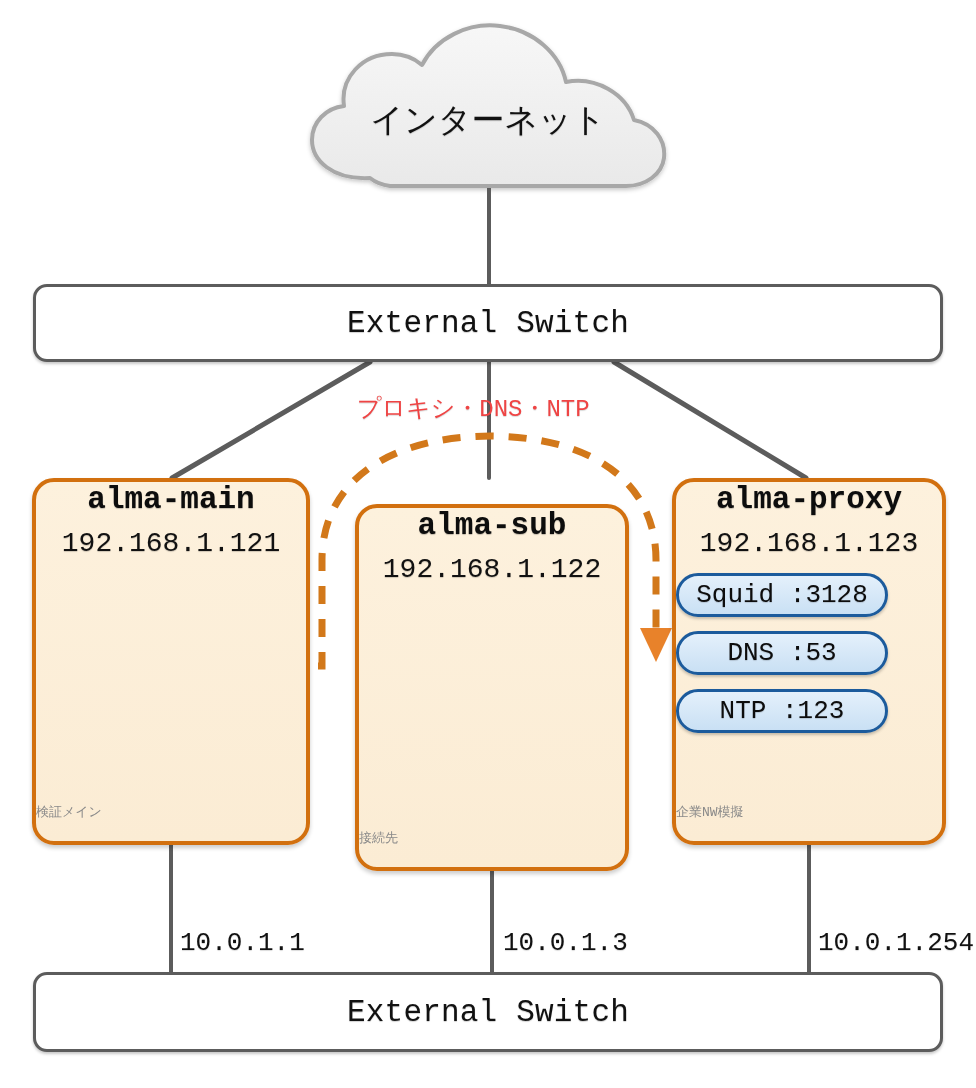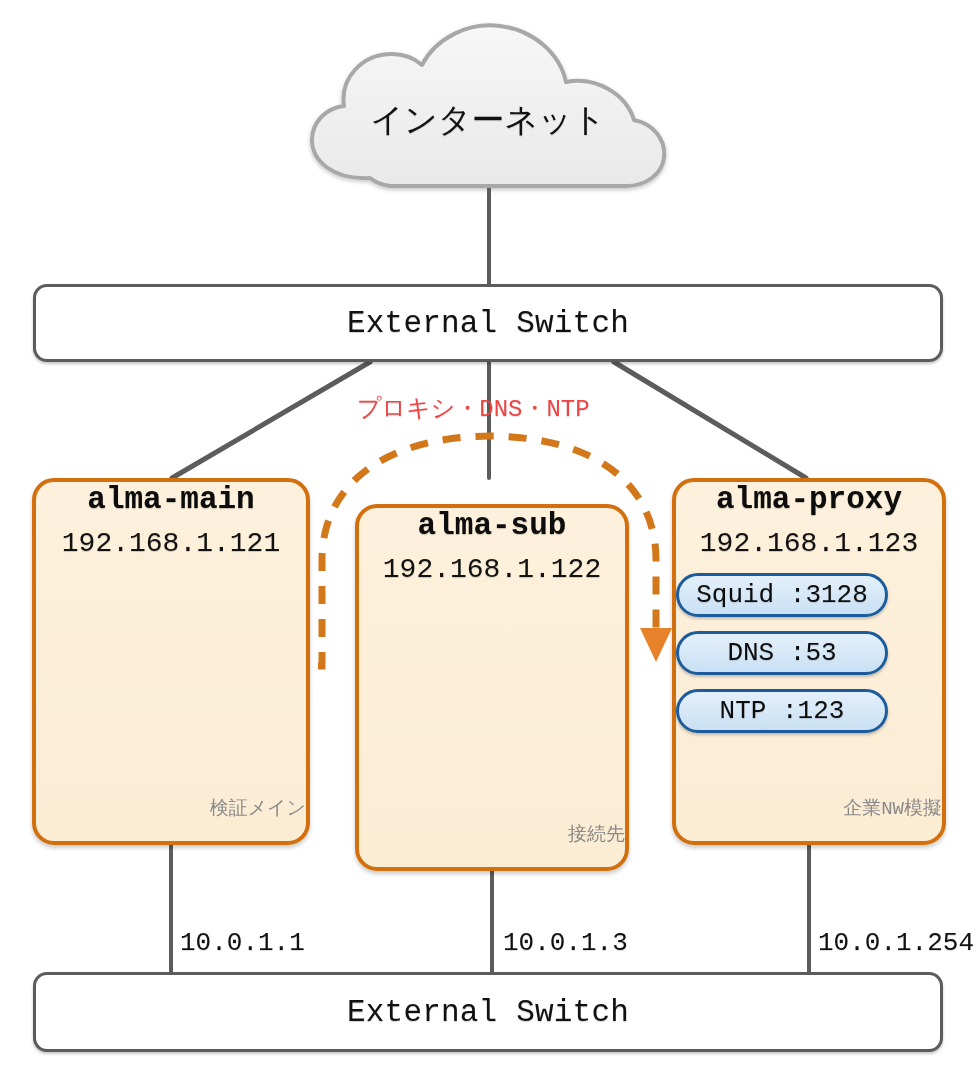--- a/index.html
+++ b/index.html
@@ -75,22 +75,22 @@
     font-size: 28px;
     color: #111111;
     margin-top: 10px;
     text-shadow: 0 1px 1px rgba(0,0,0,0.18);
   }
   .host-caption {
     position: absolute;
     bottom: 20px;
     left: 0;
     width: 100%;
-    text-align: right;
-    font-size: 19px;
+    text-align: left;
+    font-size: 13px;
     color: #8a8a8a;
   }
 
   
   .service-list {
     margin-top: 14px;
     display: flex;
     flex-direction: column;
     gap: 14px;
     align-items: flex-start;

